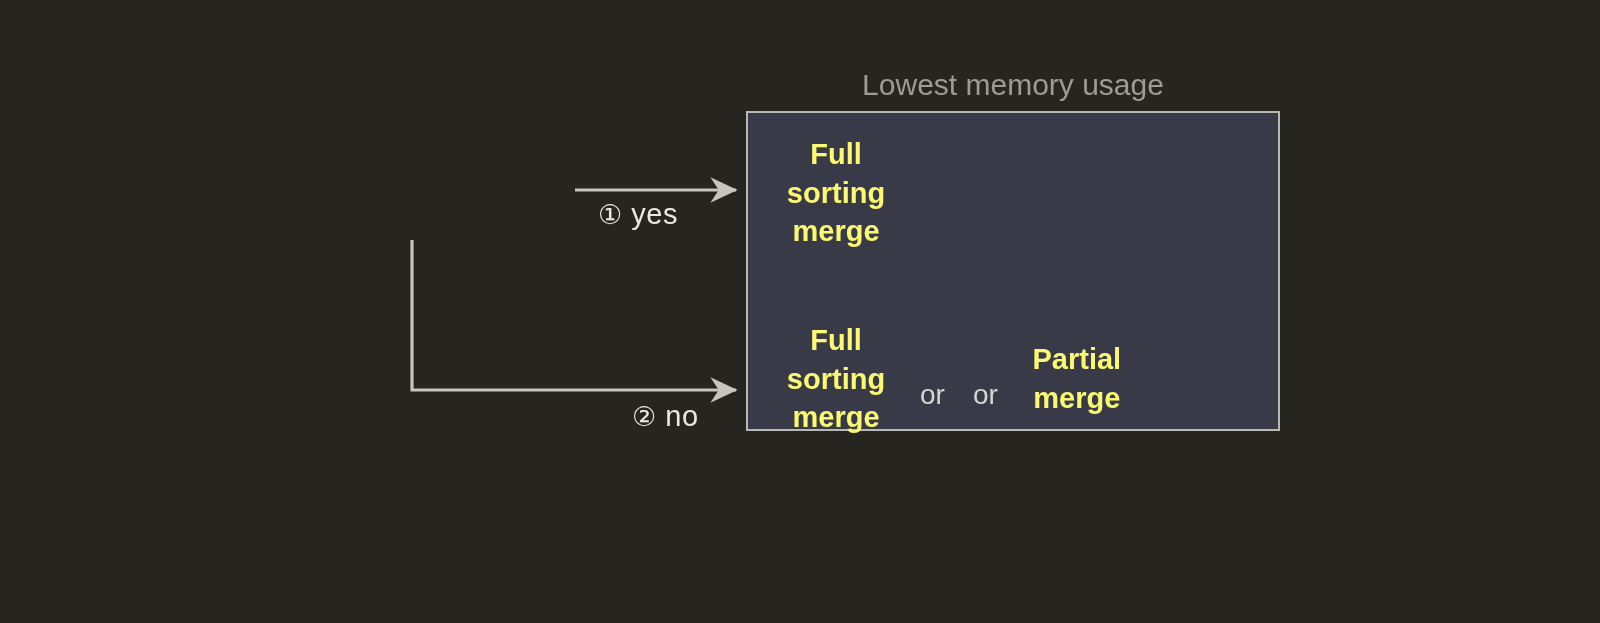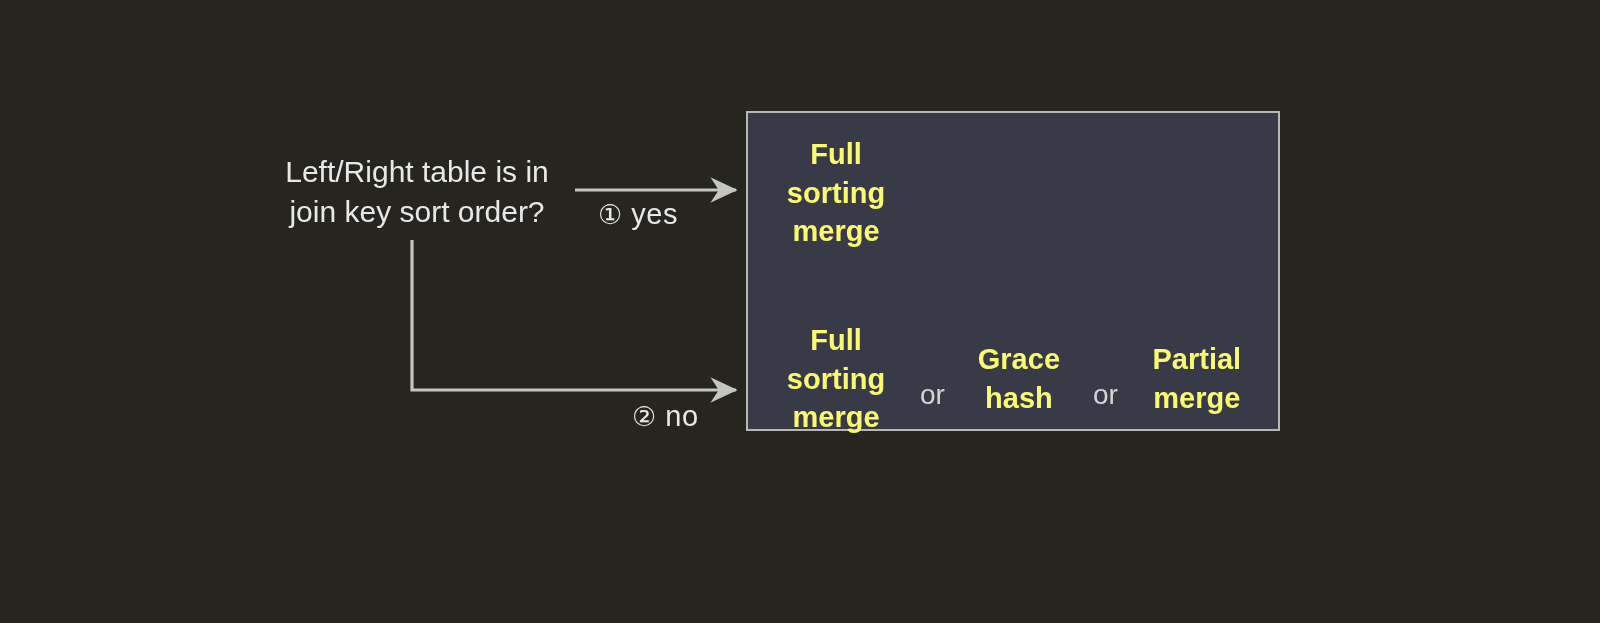--- a/index.html
+++ b/index.html
@@ -112,22 +112,20 @@
   #row-sorted .option      { width: 140px; margin-left: 18px; }
   #row-unsorted .opt-1     { width: 140px; margin-left: 18px; }
   #row-unsorted .opt-2     { width: 120px; }
   #row-unsorted .opt-3     { width: 130px; }
 </style>
 </head>
 <body>
 
 <div id="canvas">
 
-  <div id="question" class="question">Left/Right table is in
-join key sort order?</div>
 
   <svg id="connectors" viewBox="0 0 1600 623" xmlns="http://www.w3.org/2000/svg">
     <defs>
       <marker id="arrowhead" markerWidth="9" markerHeight="8" refX="8" refY="4" orient="auto" markerUnits="strokeWidth">
         <path d="M 0 0 L 8.5 4 L 0 8 L 2.6 4 Z" fill="#c6c6c1"></path>
       </marker>
     </defs>
 
     <path d="M 575 190 L 736 190" stroke="#c6c6c1" stroke-width="3.2" fill="none" marker-end="url(#arrowhead)"></path>
 
@@ -136,36 +134,35 @@
 
   <div id="branch-yes" class="branch-label">
     <span class="circled">①</span>
     <span>yes</span>
   </div>
   <div id="branch-no" class="branch-label">
     <span class="circled">②</span>
     <span>no</span>
   </div>
 
+  <div id="caption-top" class="caption">Lowest memory usage</div>
 
   <div id="strategy-box">
 
     <div id="row-sorted" class="row">
       <div class="option">Full
 sorting
 merge</div>
     </div>
 
     <div id="row-unsorted" class="row">
       <div class="option opt-1">Full
 sorting
 merge</div>
       <div class="joiner">or</div>
-      <div class="option opt-2">Grace
-hash</div>
       <div class="joiner">or</div>
       <div class="option opt-3">Partial
 merge</div>
     </div>
 
   </div>
 
 </div>
 
 </body></html>

